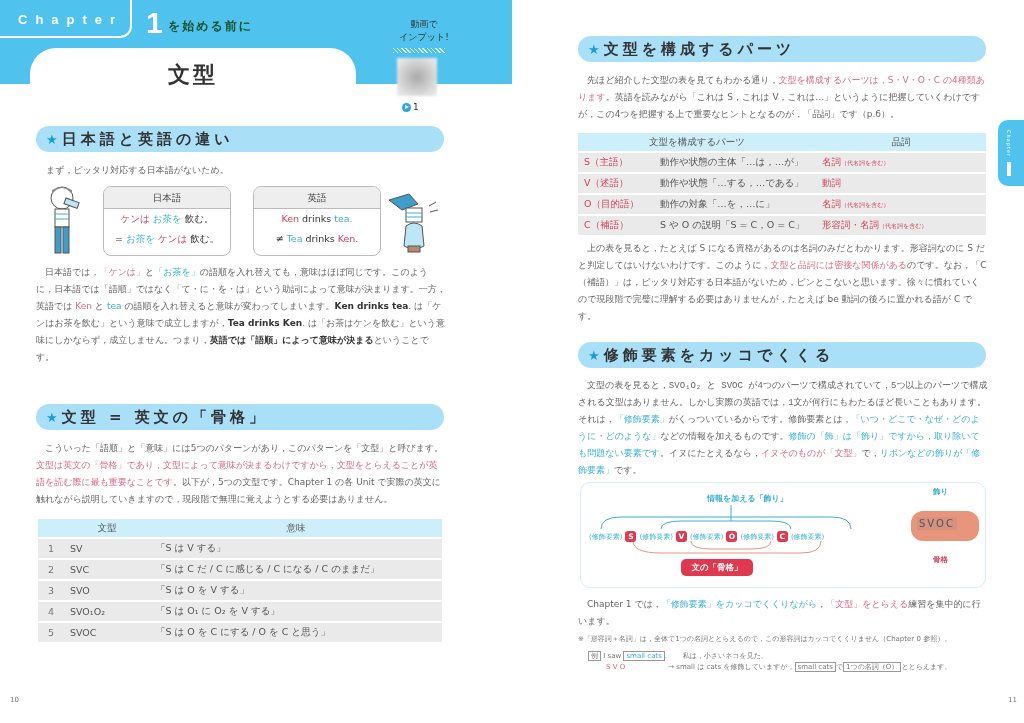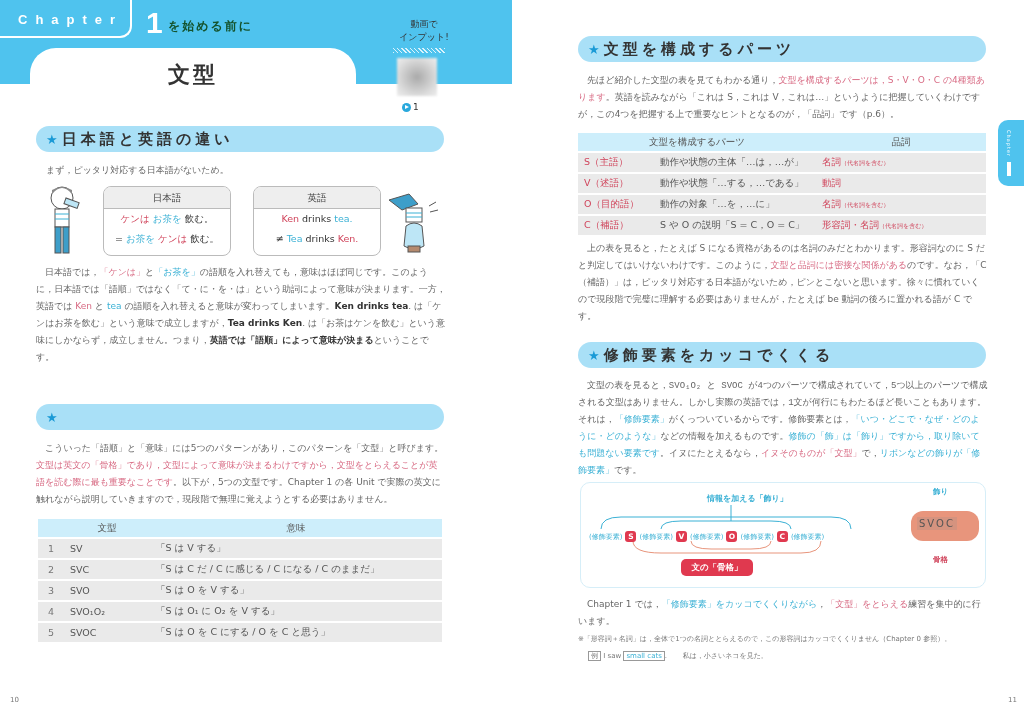--- a/index.html
+++ b/index.html
@@ -148,20 +148,21 @@
     <rect x="24" y="56" width="12" height="6" fill="#b58a6e" stroke="#555"></rect>
     <path d="M45 16 L52 12 M46 22 L54 20" stroke="#555"></path>
   </svg>
 
   <div class="body-text" style="left:36px; top:264px; width:410px;">
     <p id="s1p"><span>日本語では，</span><span class="pink">「ケンは」</span><span>と</span><span class="blue">「お茶を」</span><span>の語順を入れ替えても，意味はほぼ同じです。このように，日本語では「語順」ではなく「て・に・を・は」という助詞によって意味が決まります。一方，英語では </span><span class="pink">Ken</span><span> と </span><span class="blue">tea</span><span> の語順を入れ替えると意味が変わってしまいます。</span><span class="red bold">Ken</span><span class="bold"> drinks </span><span class="blue bold">tea</span><span>. は「ケンはお茶を飲む」という意味で成立しますが，</span><span class="blue bold">Tea</span><span class="bold"> drinks </span><span class="red bold">Ken</span><span>. は「お茶はケンを飲む」という意味にしかならず，成立しません。つまり，</span><span class="bold">英語では「語順」によって意味が決まる</span><span>ということです。</span></p>
   </div>
 
   <div class="sec-head" style="left:36px; top:404px; width:408px;">
     <span class="star">★</span>
+    <span class="sec-title">文型 = 英文の「骨格」</span>
   </div>
   <div class="body-text" style="left:36px; top:440px; width:410px;">
     <p id="s2p"><span>こういった「語順」と「意味」には5つのパターンがあり，このパターンを「文型」と呼びます。</span><span class="pink">文型は英文の「骨格」であり，文型によって意味が決まるわけですから，文型をとらえることが英語を読む際に最も重要なことです</span><span>。以下が，5つの文型です。Chapter 1 の各 Unit で実際の英文に触れながら説明していきますので，現段階で無理に覚えようとする必要はありません。</span></p>
   </div>
 
   <table style="left:38px; top:517px; width:404px;">
     <thead>
       <tr>
         <th style="width:26px;"></th>
         <th style="width:86px;">文型</th>
@@ -292,15 +293,19 @@
 <div class="note" style="left:578px; top:634px; width:410px;">※「形容詞＋名詞」は，全体で1つの名詞ととらえるので，この形容詞はカッコでくくりません（Chapter 0 参照）。</div>
 
 <div class="note" style="left:588px; top:651px; width:400px;">
   <div>
     <span class="boxed">例</span>
     <span>I saw</span>
     <span class="boxed blue">small cats</span><span>.</span>
     &nbsp;&nbsp;&nbsp;&nbsp;&nbsp;
     <span>私は，小さいネコを見た。</span>
   </div>
+  <div>
+    <span class="pink" style="display:inline-block; width:78px; padding-left:18px;">S  V        O</span>
+    <span>→ small は cats を修飾していますが，</span><span class="boxed">small cats</span><span>で</span><span class="boxed">1つの名詞（O）</span><span>ととらえます。</span>
+  </div>
 </div>
 
 <div class="page-num" style="left:1008px;">11</div>
 
 </body></html>

